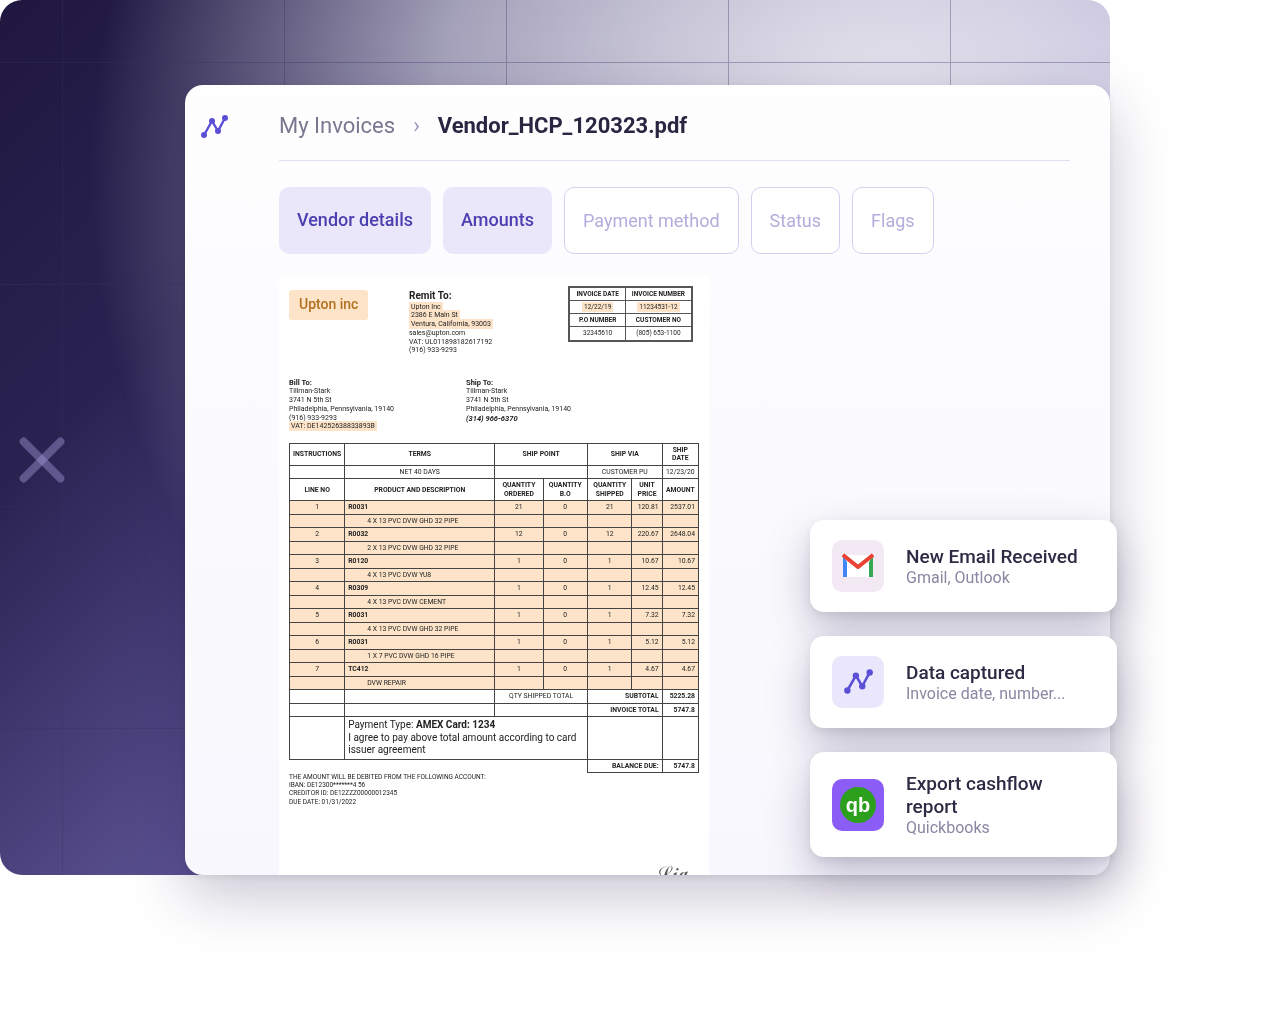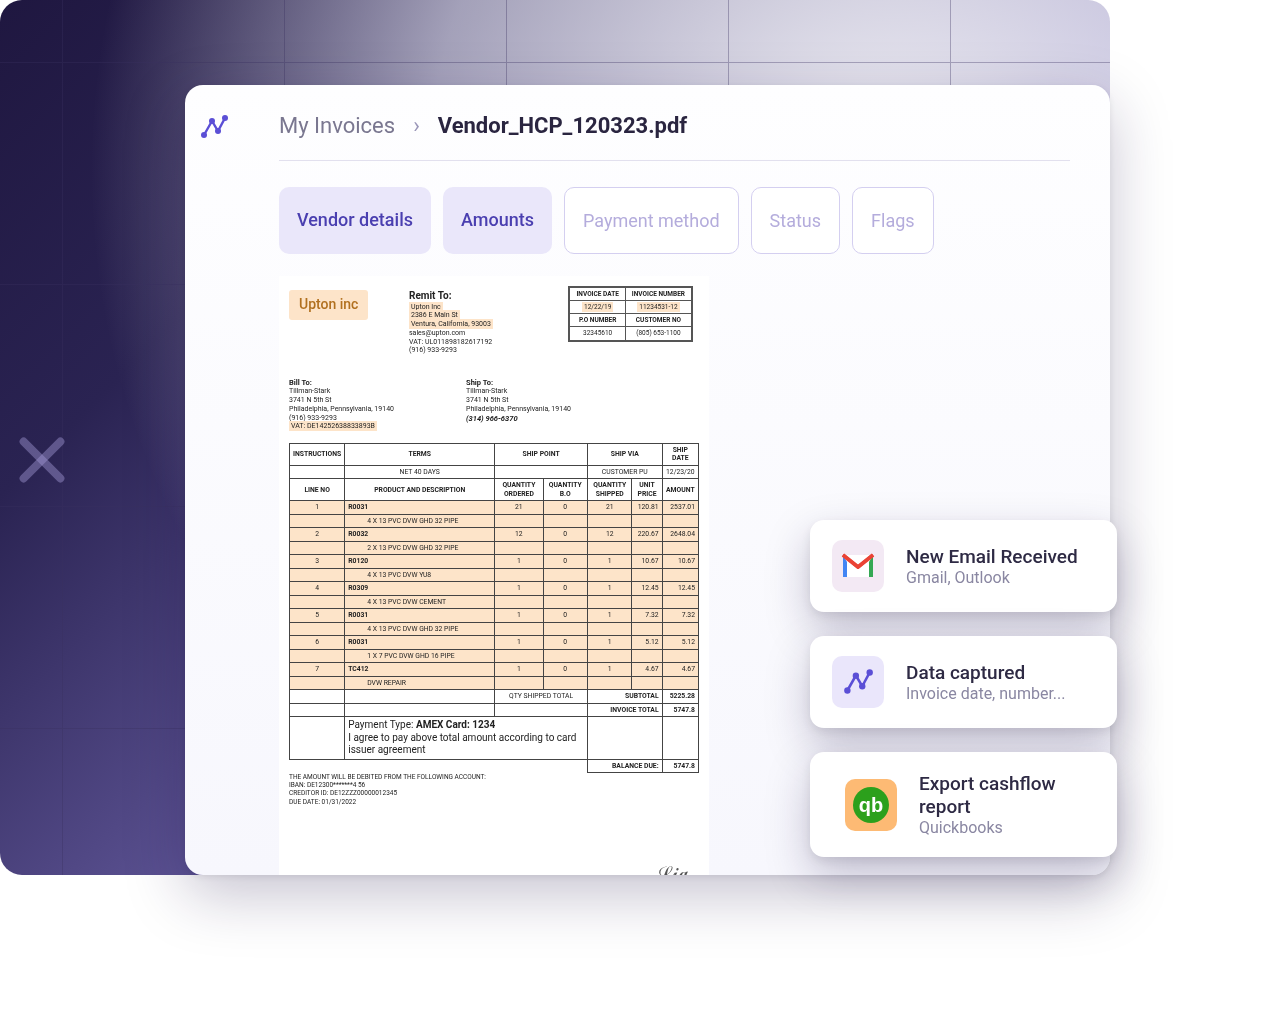--- a/index.html
+++ b/index.html
@@ -133,21 +133,21 @@
   .cards{position:absolute; left:810px; top:520px; display:flex; flex-direction:column; gap:24px;}
   .card{
     width:307px; background:#fff; border-radius:14px;
     box-shadow:0 18px 44px rgba(30,20,70,.25), 0 4px 10px rgba(0,0,0,.08);
     display:flex; align-items:center; gap:22px;
     padding:20px 22px;
   }
   .card .ic{width:52px;height:52px;border-radius:10px;display:flex;align-items:center;justify-content:center;flex-shrink:0;}
   .ic.mail{background:#f3e9f4;}
   .ic.net {background:#eae6fb;}
-  .ic.qb  {background:#fdba74;margin-left:13px;}
+  .ic.qb  {background:#8b5cf6;}
   .card .tt{font-size:19px;color:#2e2a44;font-weight:500;}
   .card .sub{font-size:16px;color:#8a87a2;margin-top:0;}
 </style>
 </head>
 <body>
 
 <div class="backdrop">
   <div class="grid-lines"></div>
   <div class="star s1"></div>
   <div class="star s2"></div>

